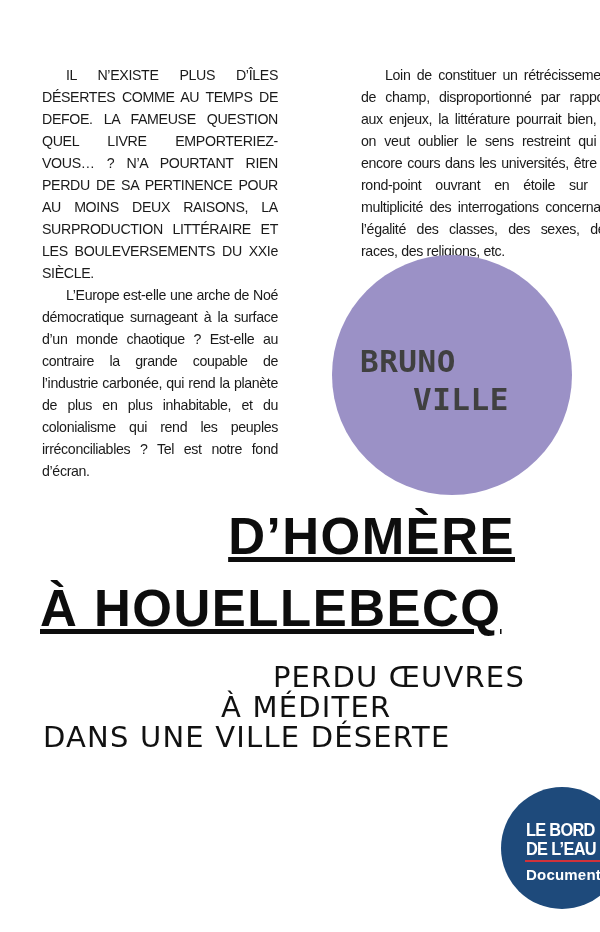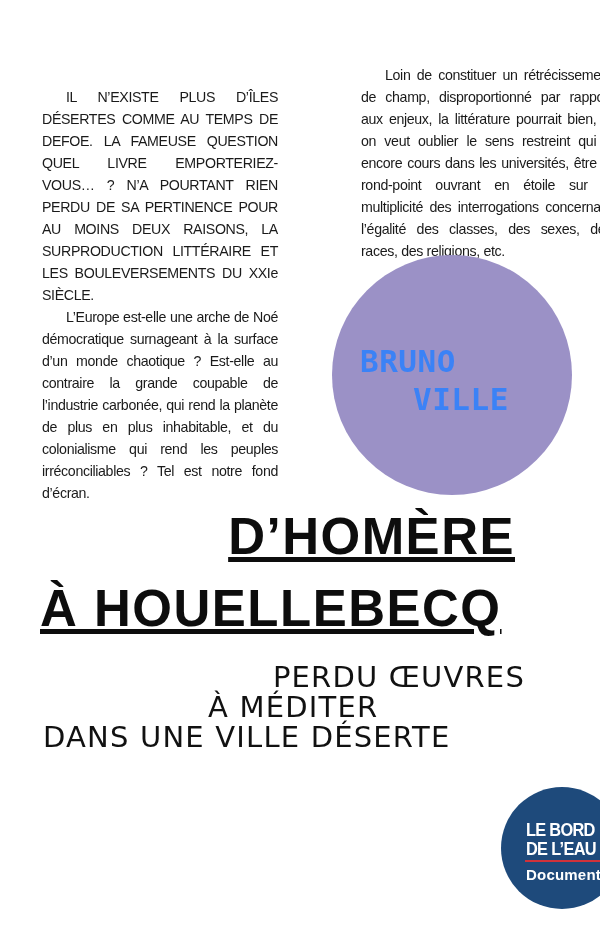--- a/index.html
+++ b/index.html
@@ -10,36 +10,36 @@
       top: 64px;
       width: 236px;
       font-family: "Liberation Sans", sans-serif;
       font-size: 14.2px;
       line-height: 22px;
       text-align: justify;
       color: #1a1a1a;
       letter-spacing: -0.35px;
     }
     .col p { margin: 0; text-indent: 24px; }
-    .col-left { left: 42px; margin-top: 22px; }
+    .col-left { left: 42px; }
     .col-right { left: 330px; width: 251px; margin-left: 31px; }
 
     .author-circle {
       position: absolute;
       left: 332px; top: 255px;
       width: 240px; height: 240px;
       border-radius: 50%;
     }
     .author-name {
       position: absolute;
       font-family: "DejaVu Sans Mono", monospace;
       font-weight: bold;
       font-size: 31px;
       line-height: 31px;
-      color: #3b82f6;
+      color: #404040;
       letter-spacing: 0.5px;
     }
     .author-first { left: 360px; top: 346px; }
     .author-last { left: 413px; top: 384px; }
 
     .title-line {
       position: absolute;
       font-family: "Liberation Sans", sans-serif;
       font-weight: bold;
       font-size: 51px;
@@ -54,21 +54,21 @@
     .subtitle-line {
       position: absolute;
       font-family: "DejaVu Sans", sans-serif;
       font-size: 29px;
       line-height: 29px;
       color: #111;
       letter-spacing: 1.2px;
       white-space: nowrap;
     }
     .sub-1 { right: 75px; top: 663px; }
-    .sub-2 { left: 208px; top: 693px; }
+    .sub-2 { left: 221px; top: 693px; }
     .sub-3 { left: 43px; top: 723px; }
 
     .publisher-badge {
       position: absolute;
       left: 501px; top: 787px;
       width: 122px; height: 122px;
       border-radius: 50%;
       overflow: hidden;
     }
     .pub-name {

